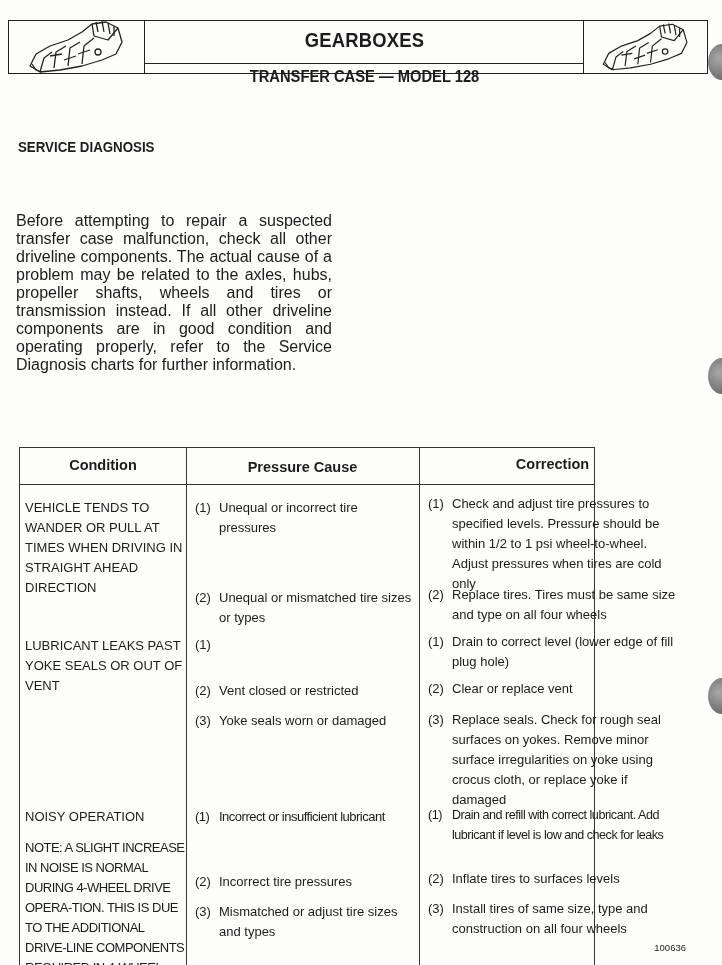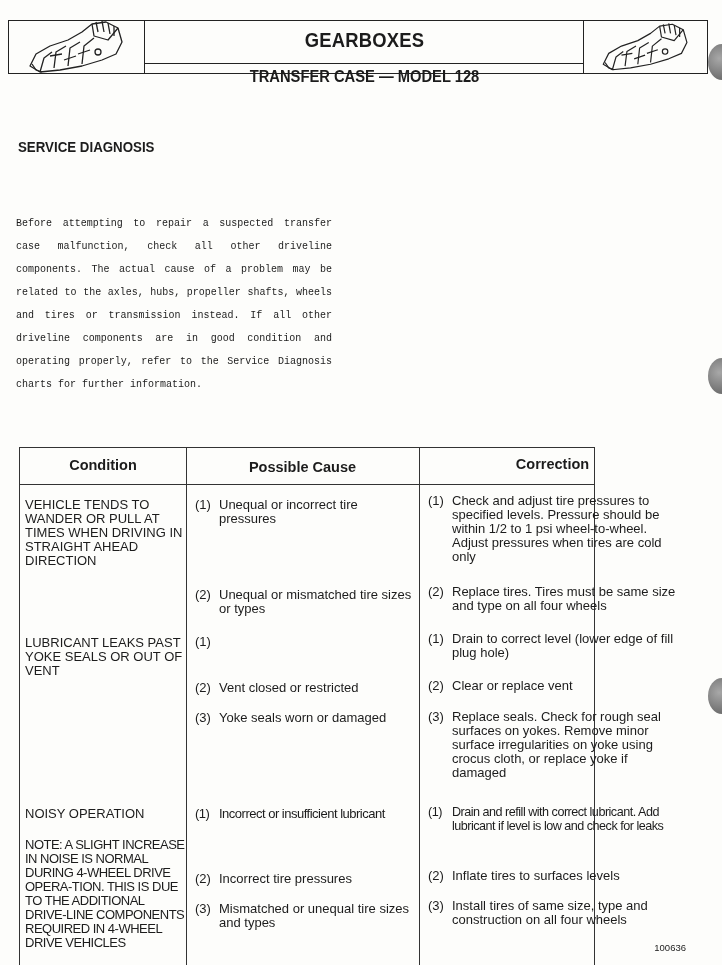--- a/index.html
+++ b/index.html
@@ -17,28 +17,28 @@
     .banner .icon-left { left: 0; border-right: 1.5px solid #222; }
     .banner .icon-right { right: 0; width: 123px; border-left: 1.5px solid #222; }
     .banner .title-box { position: absolute; left: 136px; right: 123px; top: 0; height: 100%; }
     .banner .title { position: absolute; left: 0; right: 0; top: 8px; text-align: center; font-weight: bold; font-size: 20px; letter-spacing: 0.2px; transform: scaleX(0.92); }
     .banner .divider { position: absolute; left: 0; right: 0; top: 42px; border-top: 1.5px solid #222; }
     .banner .subtitle { position: absolute; left: 0; right: 0; top: 47px; text-align: center; font-weight: bold; font-size: 16px; transform: scaleX(0.92); }
     .banner svg { position: absolute; left: 50%; top: 50%; transform: translate(-50%, -50%); }
 
     
     .section-title { left: 18px; top: 139px; font-weight: bold; font-size: 14px; transform-origin: left; transform: scaleX(0.95); }
-    .intro { left: 16px; top: 212px; width: 316px; font-size: 10px; line-height: 23px; text-align: justify; font-family: Liberation Mono, monospace; }
+    .intro { left: 16px; top: 212px; width: 316px; font-size: 16px; line-height: 18px; text-align: justify; }
 
     
     .table { left: 19px; top: 405px; width: 576px; height: 536px; border: 1.3px solid #333; box-sizing: border-box; margin-top: 42px; }
     .col-line { position: absolute; top: 0; bottom: 0; border-left: 1.3px solid #333; }
     .head-line { position: absolute; left: 0; right: 0; top: 36px; border-top: 1.3px solid #333; }
     .th { position: absolute; top: 9px; font-weight: bold; font-size: 14.5px; text-align: center; }
-    .cell { position: absolute; font-size: 13px; line-height: 14px; }
+    .cell { position: absolute; font-size: 13px; line-height: 20px; }
     .cond { left: 5px; width: 160px; text-transform: none; }
     .item { display: flex; }
     .item .num { width: 24px; flex: none; }
     .item .txt { flex: 1; }
     .narrow { letter-spacing: -0.5px; }
     .footer-code { right: 36px; top: 942px; font-size: 9.5px; }
 
     
     .hole { width: 28px; height: 36px; border-radius: 50%; background: radial-gradient(circle at 40% 40%, #a8a8a8, #5e5e5e); right: -14px; }
   </style>
@@ -97,21 +97,21 @@
 
 <div class="abs section-title">SERVICE DIAGNOSIS</div>
 <div class="abs intro">Before attempting to repair a suspected transfer case malfunction, check all other driveline components. The actual cause of a problem may be related to the axles, hubs, propeller shafts, wheels and tires or transmission instead. If all other driveline components are in good condition and operating properly, refer to the Service Diagnosis charts for further information.</div>
 
 <div class="abs table">
   <div class="col-line" style="left:166px;"></div>
   <div class="col-line" style="left:399px;"></div>
   <div class="head-line"></div>
 
   <div class="th" style="left:0;width:166px;">Condition</div>
-  <div class="th" style="left:166px;width:233px;top:11px;">Possible Cause</div>
+  <div class="th" style="left:166px;width:233px;top:11px;">Pressure Cause</div>
   <div class="th" style="left:399px;width:267px;top:8px;">Correction</div>
 
   <div class="cell cond" style="top:50px;">VEHICLE TENDS TO WANDER OR PULL AT TIMES WHEN DRIVING IN STRAIGHT AHEAD DIRECTION</div>
   <div class="cell item" style="left:175px;width:222px;top:50px;">
     <span class="num">(1)</span>
     <span class="txt">Unequal or incorrect tire pressures</span>
   </div>
   <div class="cell item" style="left:408px;width:256px;top:46px;">
     <span class="num">(1)</span>
     <span class="txt">Check and adjust tire pressures to specified levels. Pressure should be within 1/2 to 1 psi wheel-to-wheel. Adjust pressures when tires are cold only</span>
@@ -163,21 +163,21 @@
   <div class="cell item" style="left:175px;width:222px;top:424px;">
     <span class="num">(2)</span>
     <span class="txt">Incorrect tire pressures</span>
   </div>
   <div class="cell item" style="left:408px;width:256px;top:421px;">
     <span class="num">(2)</span>
     <span class="txt">Inflate tires to surfaces levels</span>
   </div>
   <div class="cell item" style="left:175px;width:222px;top:454px;">
     <span class="num">(3)</span>
-    <span class="txt">Mismatched or unequal tire sizes and types</span>
+    <span class="txt">Mismatched or adjust tire sizes and types</span>
   </div>
   <div class="cell item" style="left:408px;width:256px;top:451px;">
     <span class="num">(3)</span>
     <span class="txt">Install tires of same size, type and construction on all four wheels</span>
   </div>
 </div>
 
 <div class="abs footer-code">100636</div>
 
 </body></html>

